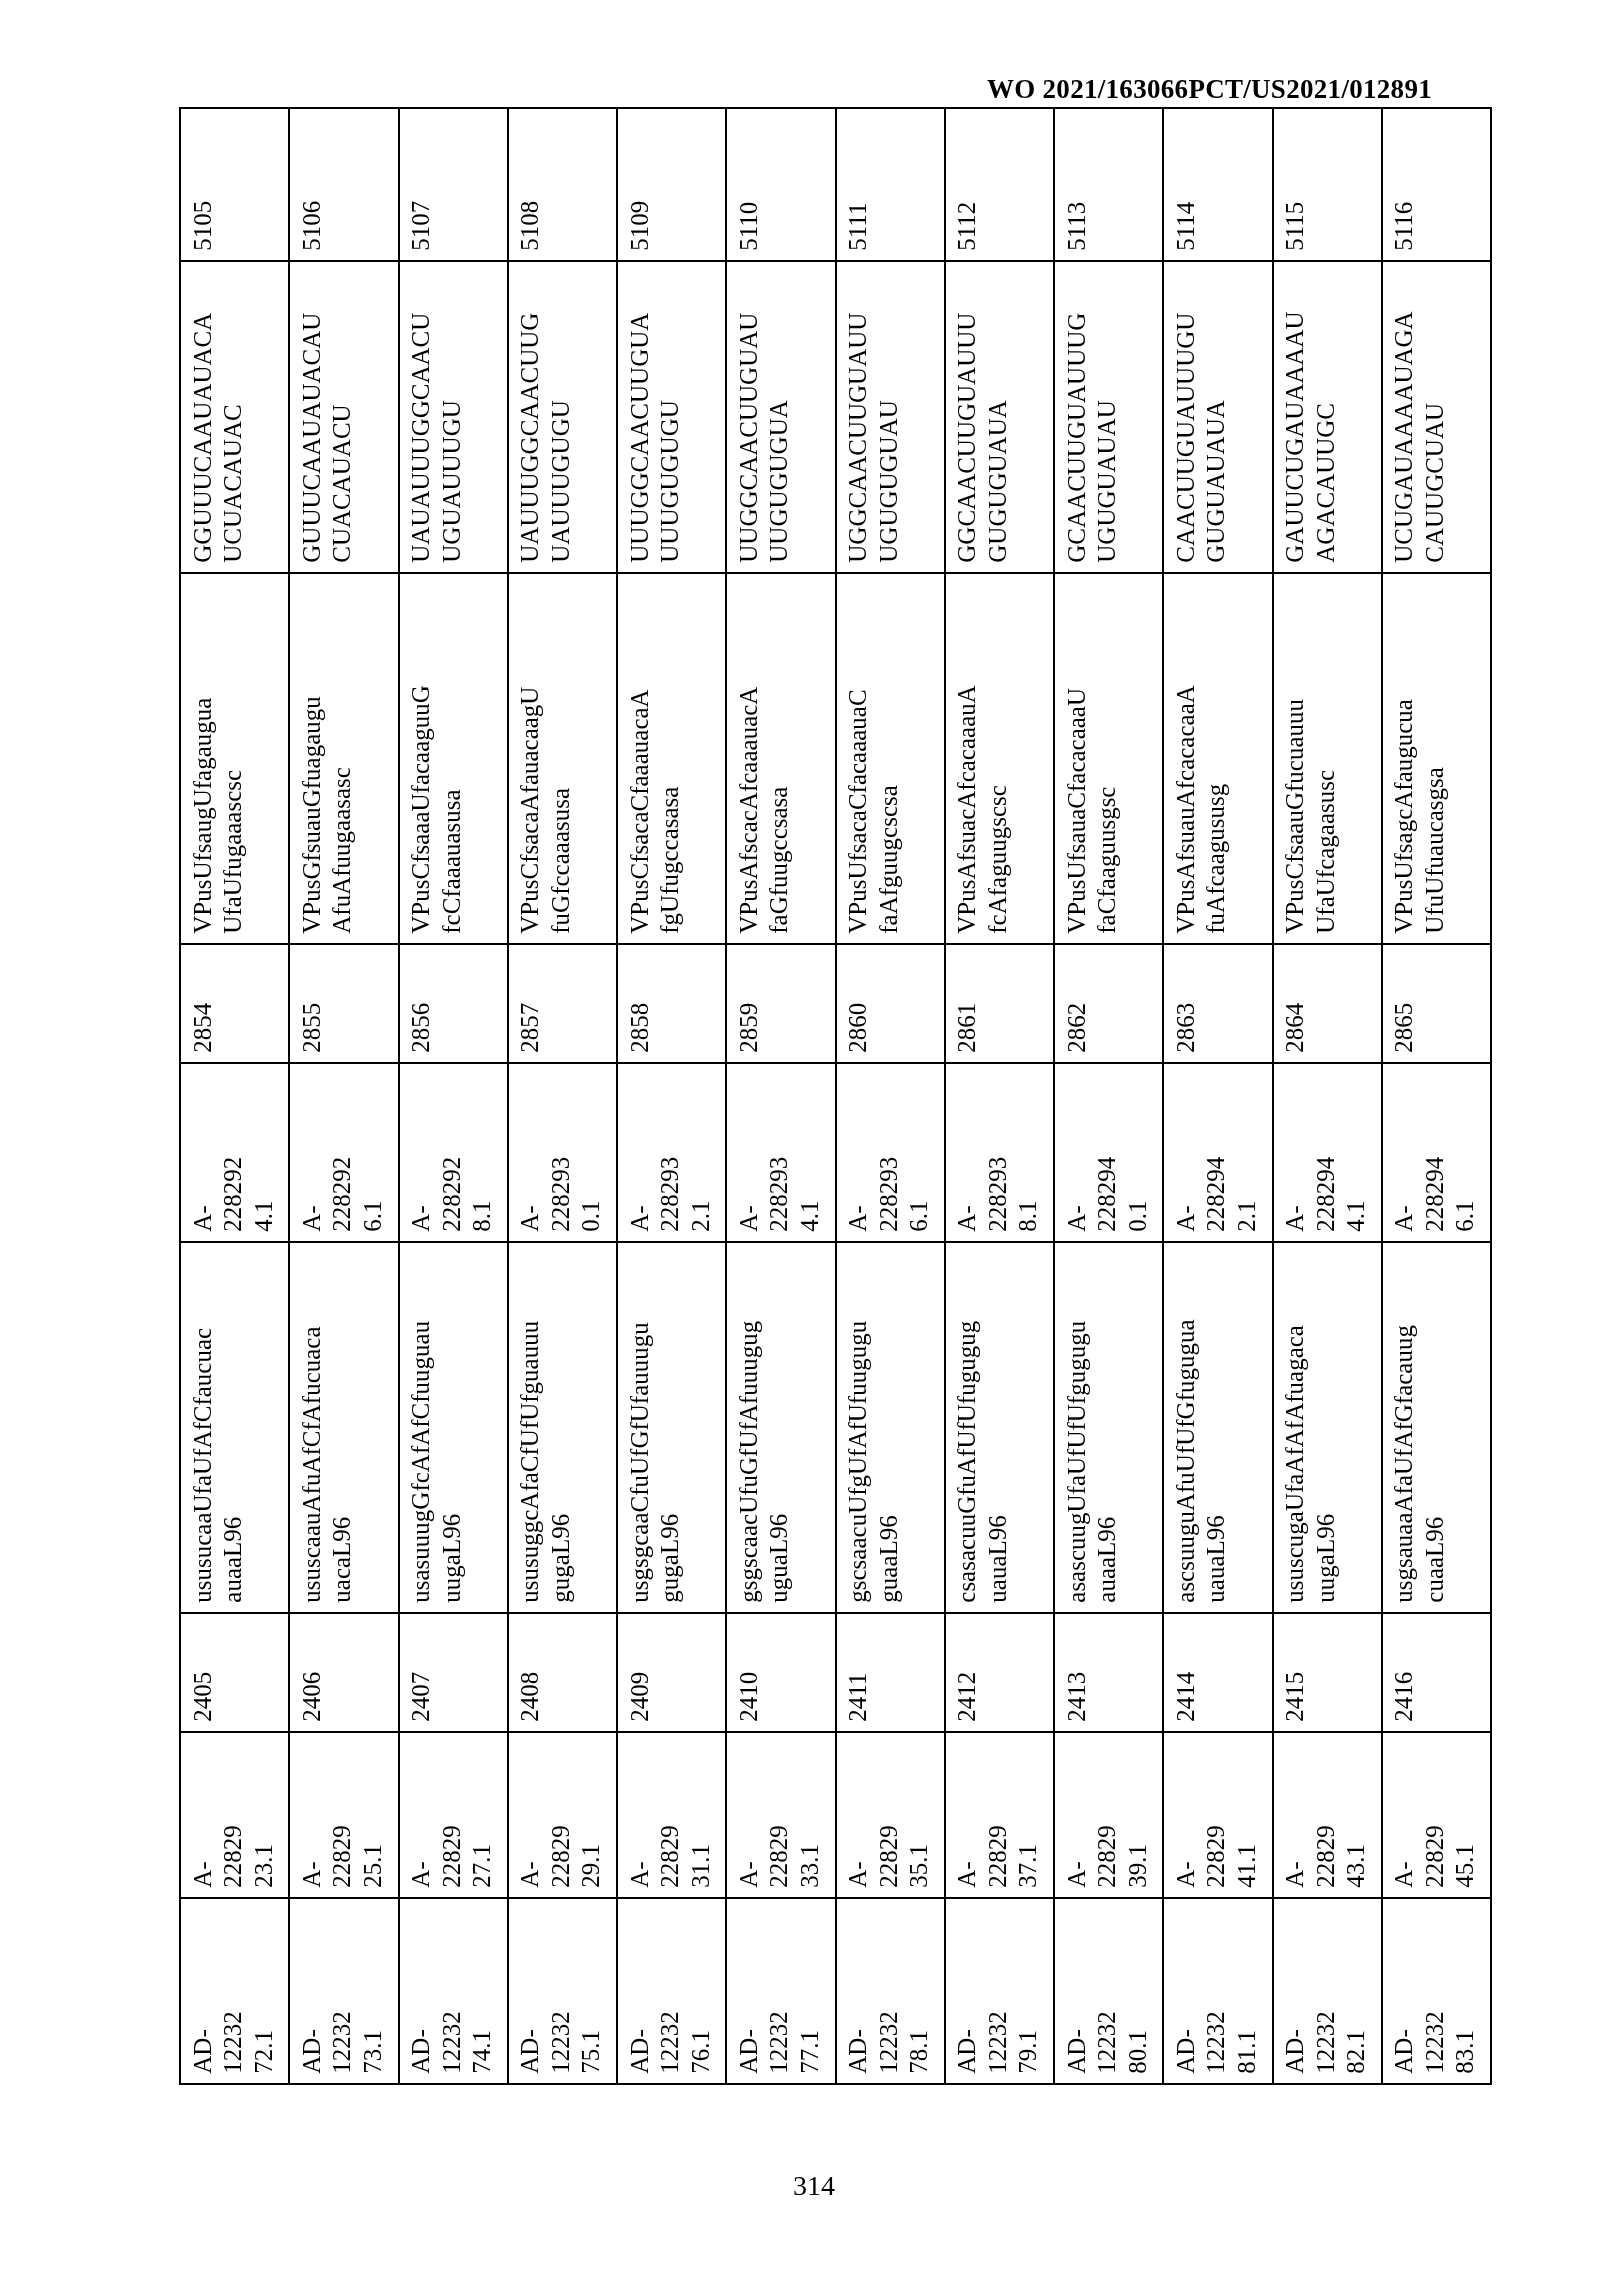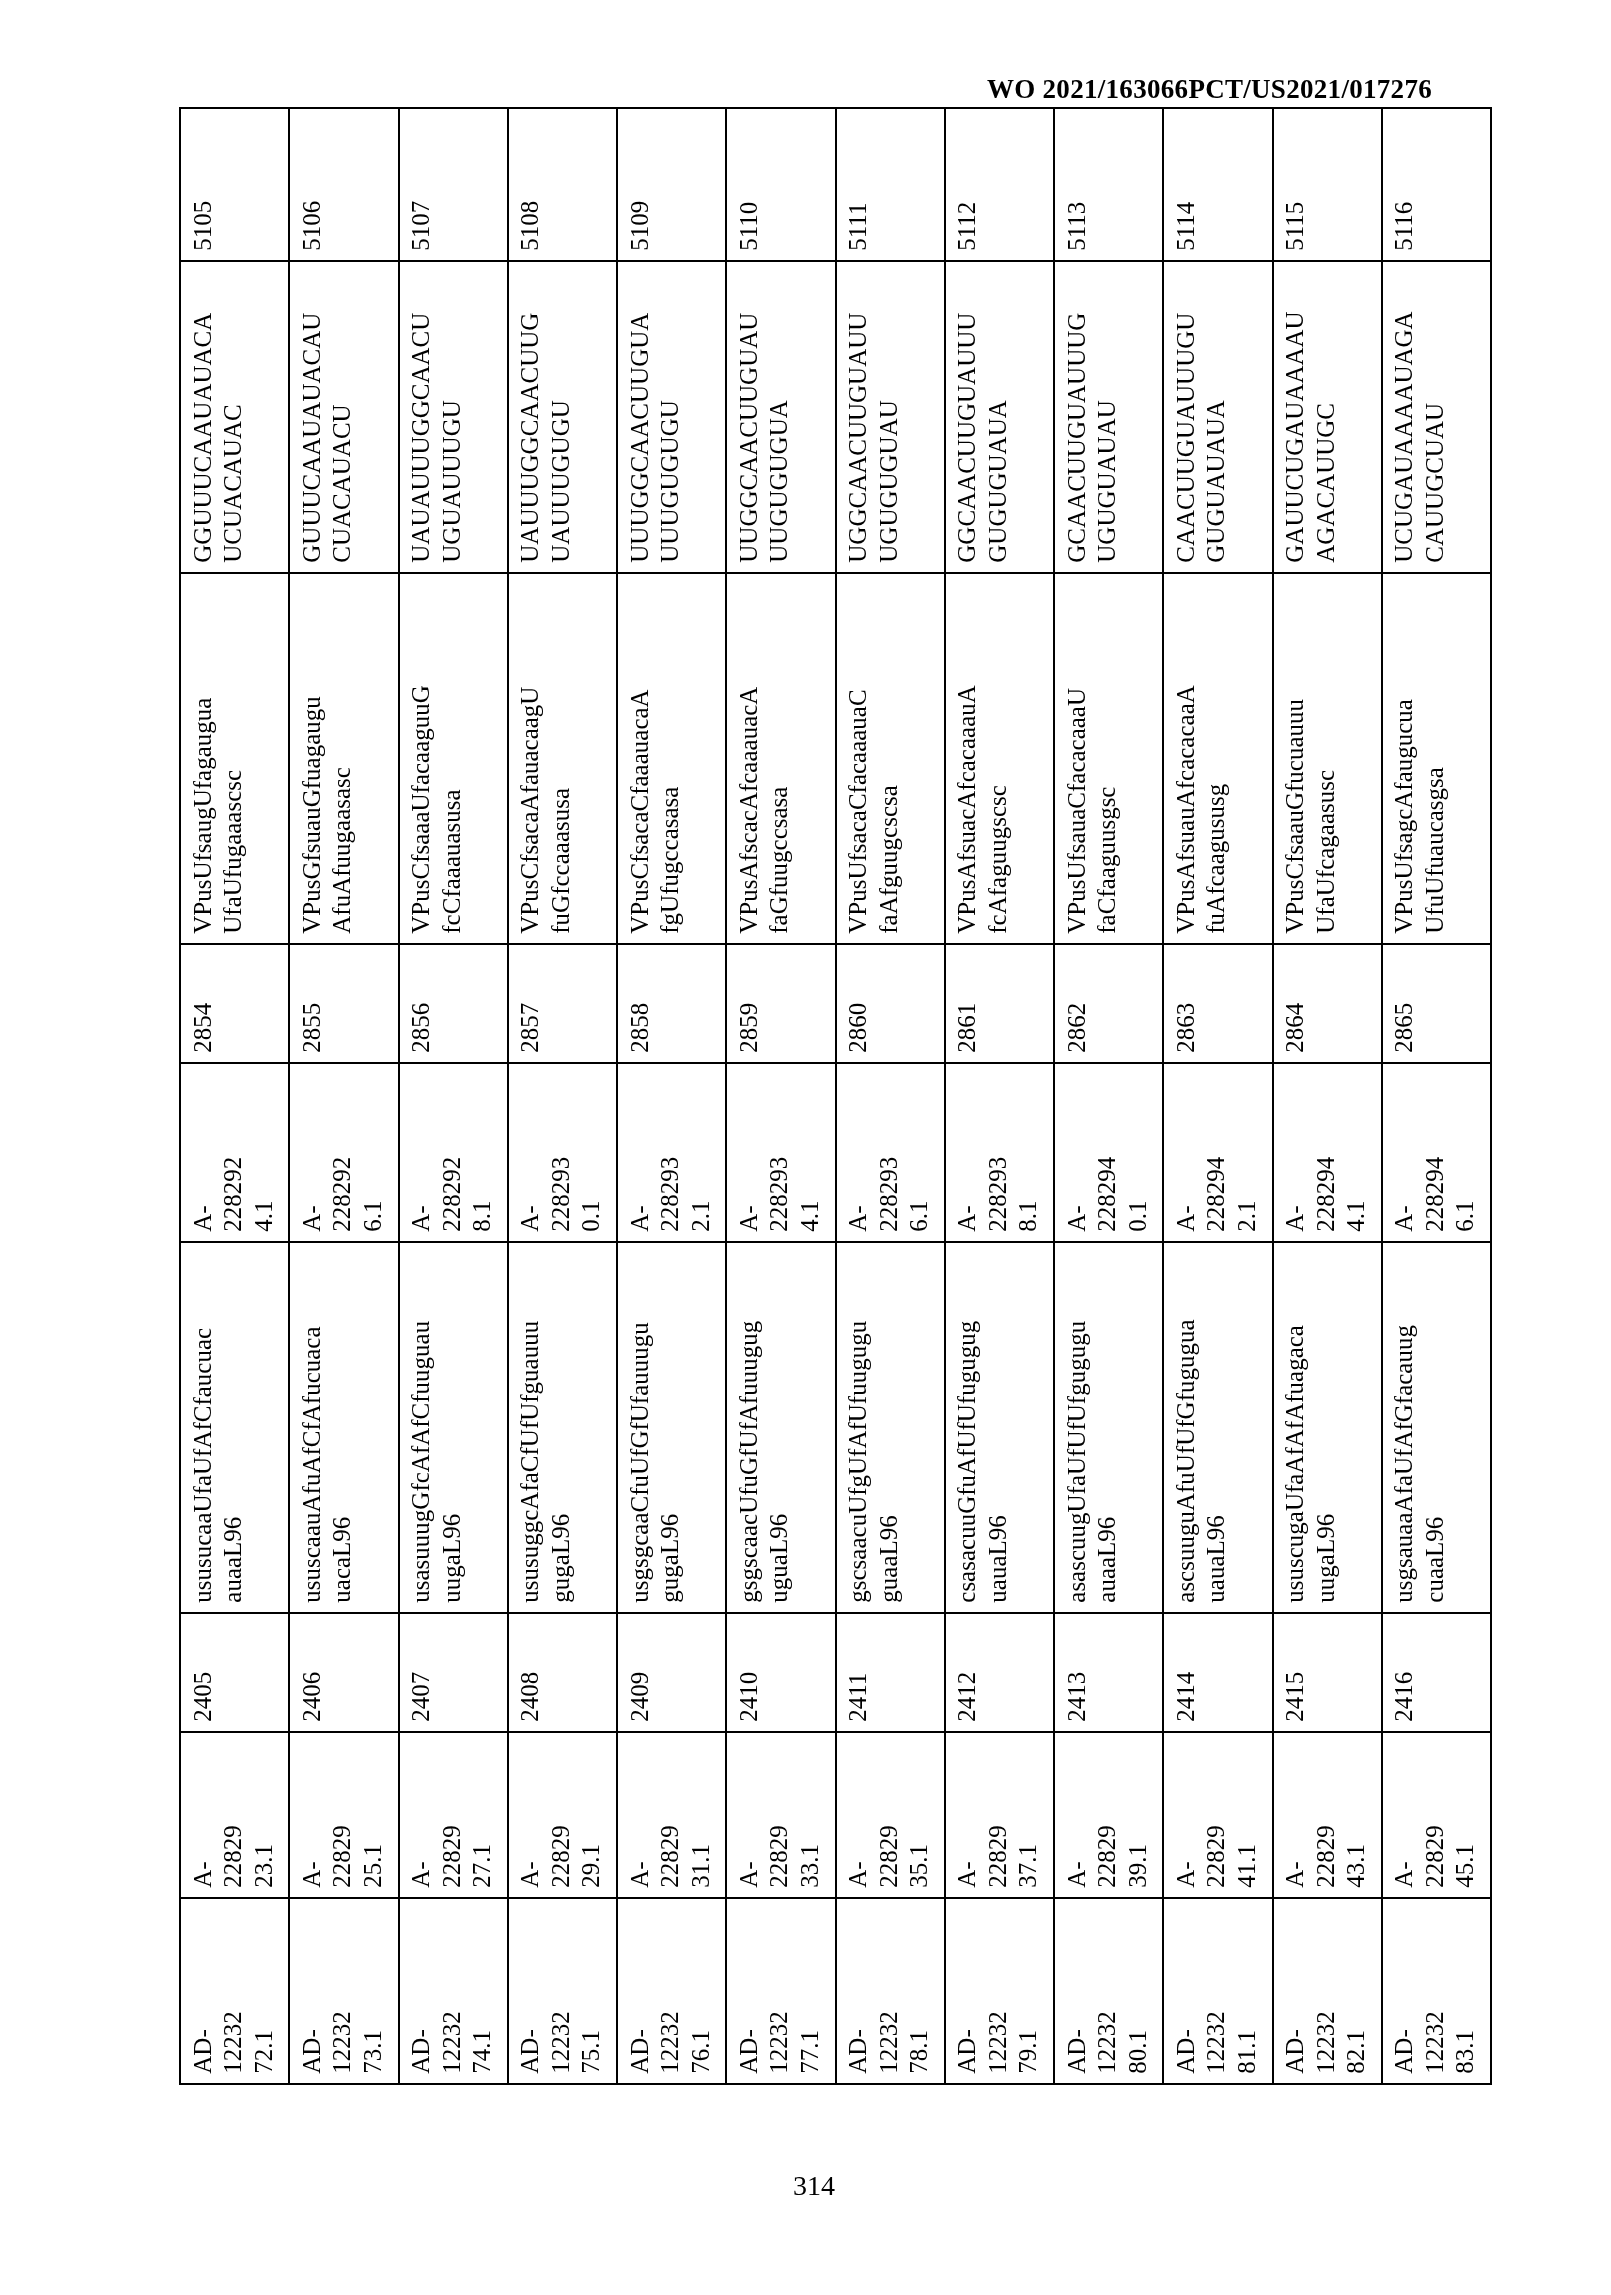--- a/index.html
+++ b/index.html
@@ -61,21 +61,21 @@
     right: 0;
     text-align: center;
     font-size: 28px;
   }
 </style>
 </head>
 <body>
 
 <div class="doc-header">
   <span>WO 2021/163066</span>
-  <span>PCT/US2021/017276</span>
+  <span>PCT/US2021/012891</span>
 </div>
 
 <div class="rotated-wrapper">
   <table class="seq-table">
     <colgroup>
         <col style="width: 186px;">
         <col style="width: 166px;">
         <col style="width: 119px;">
         <col style="width: 371px;">
         <col style="width: 179px;">

